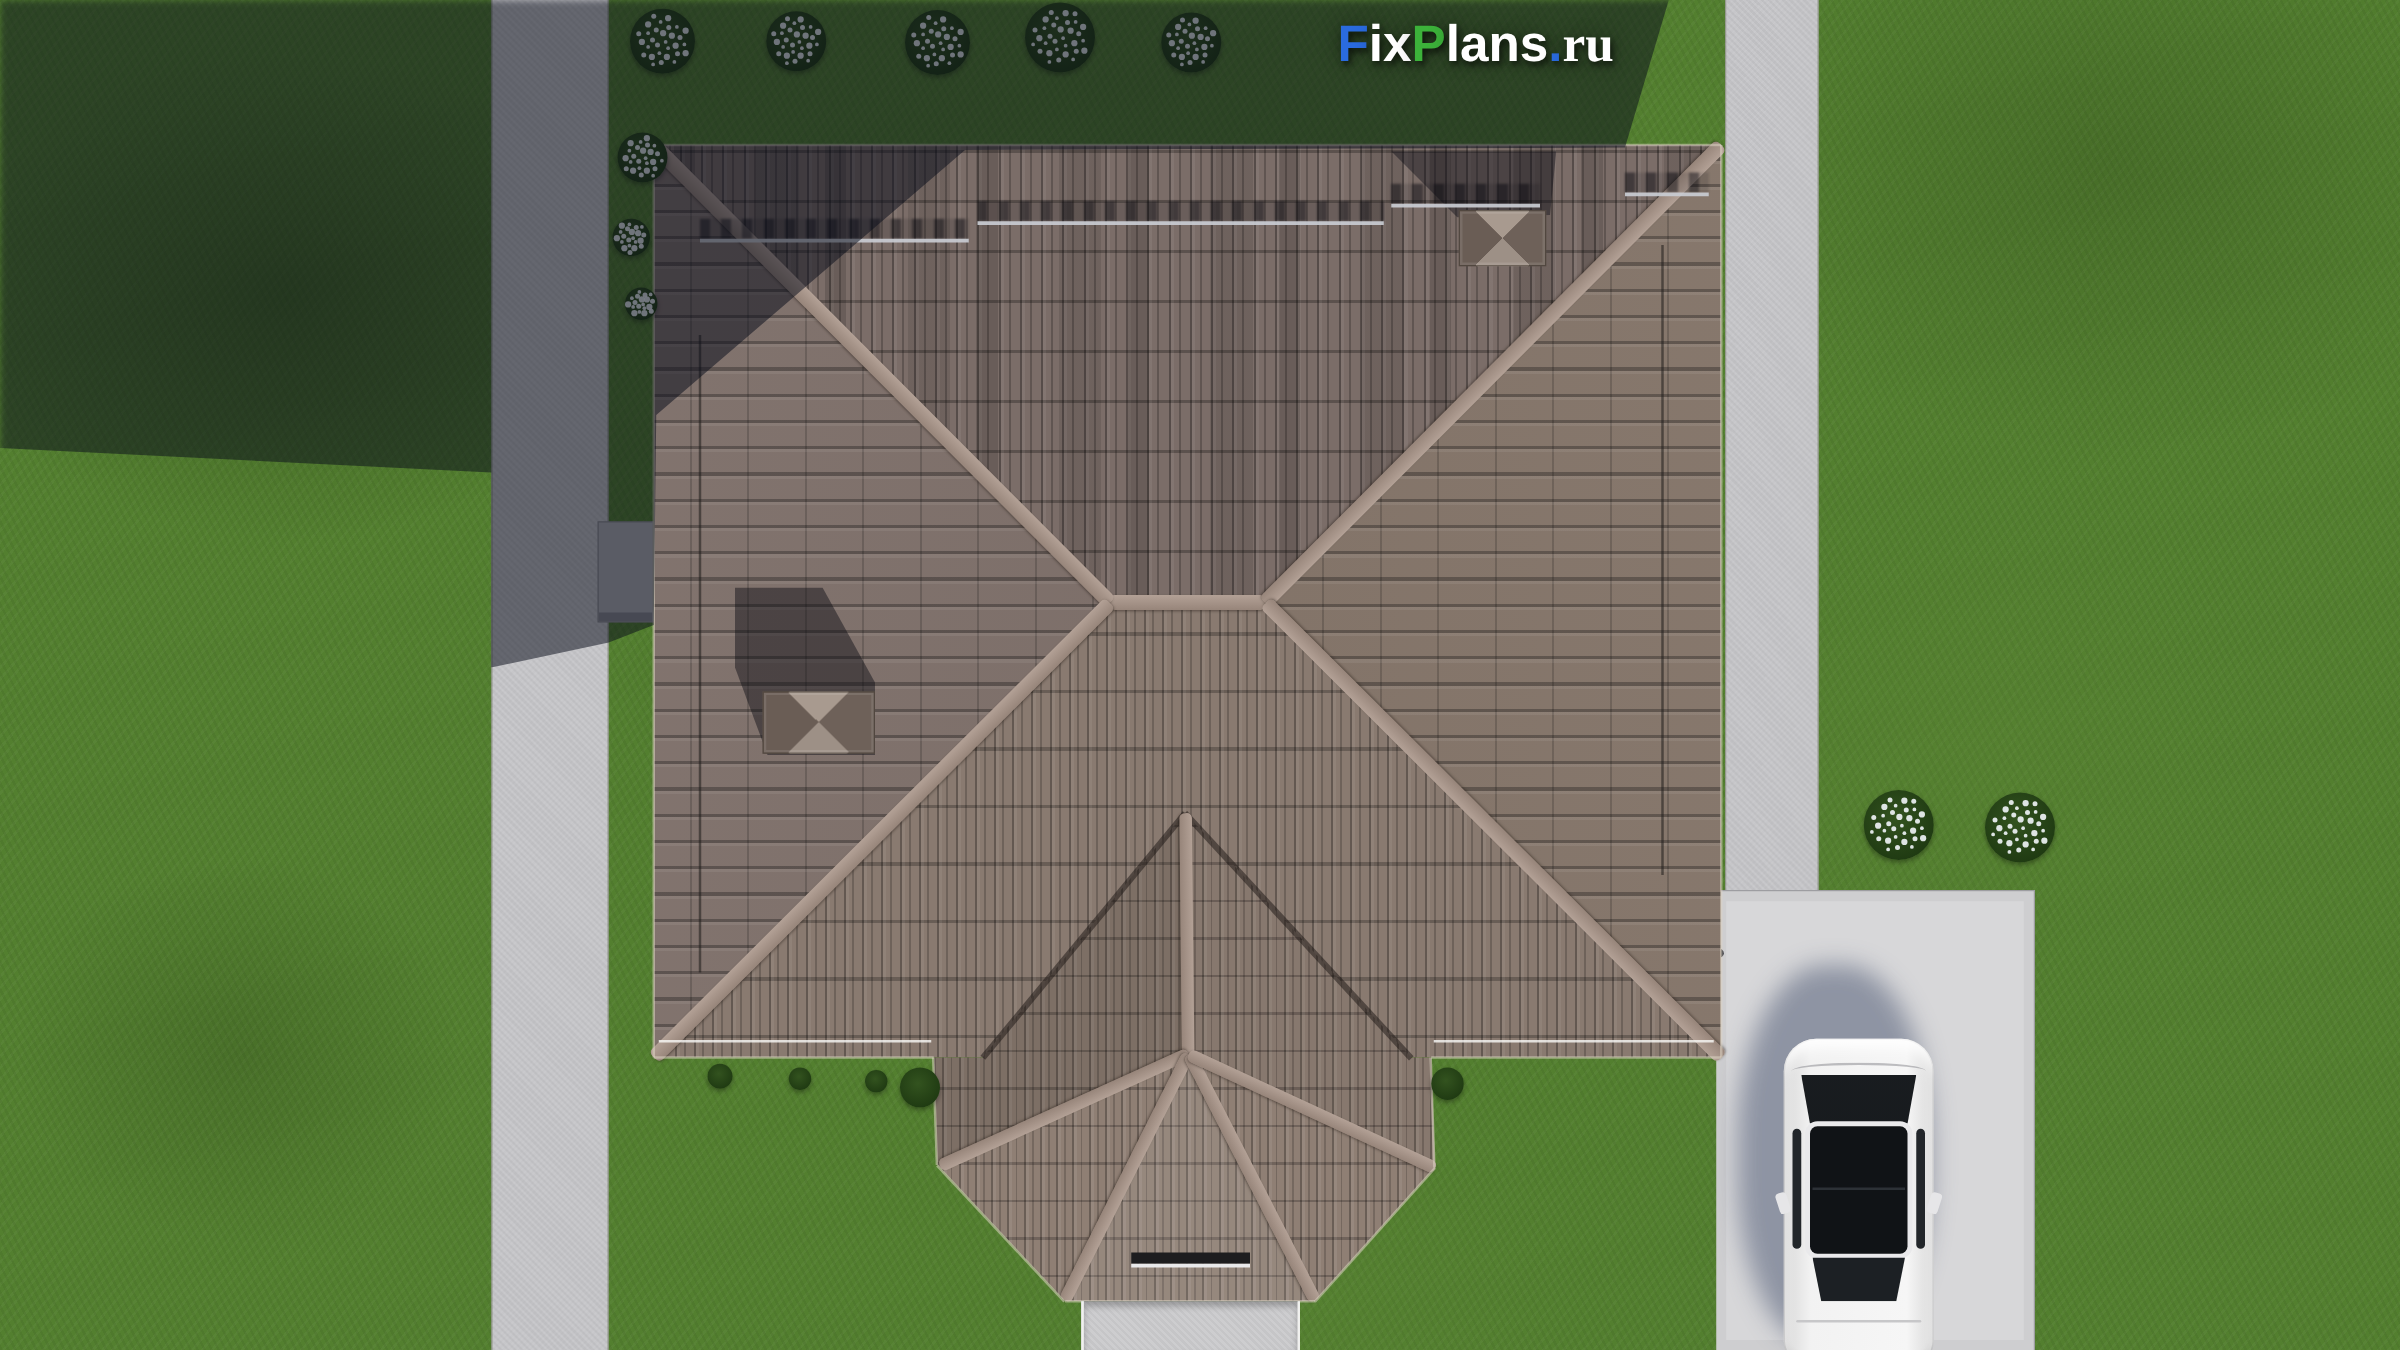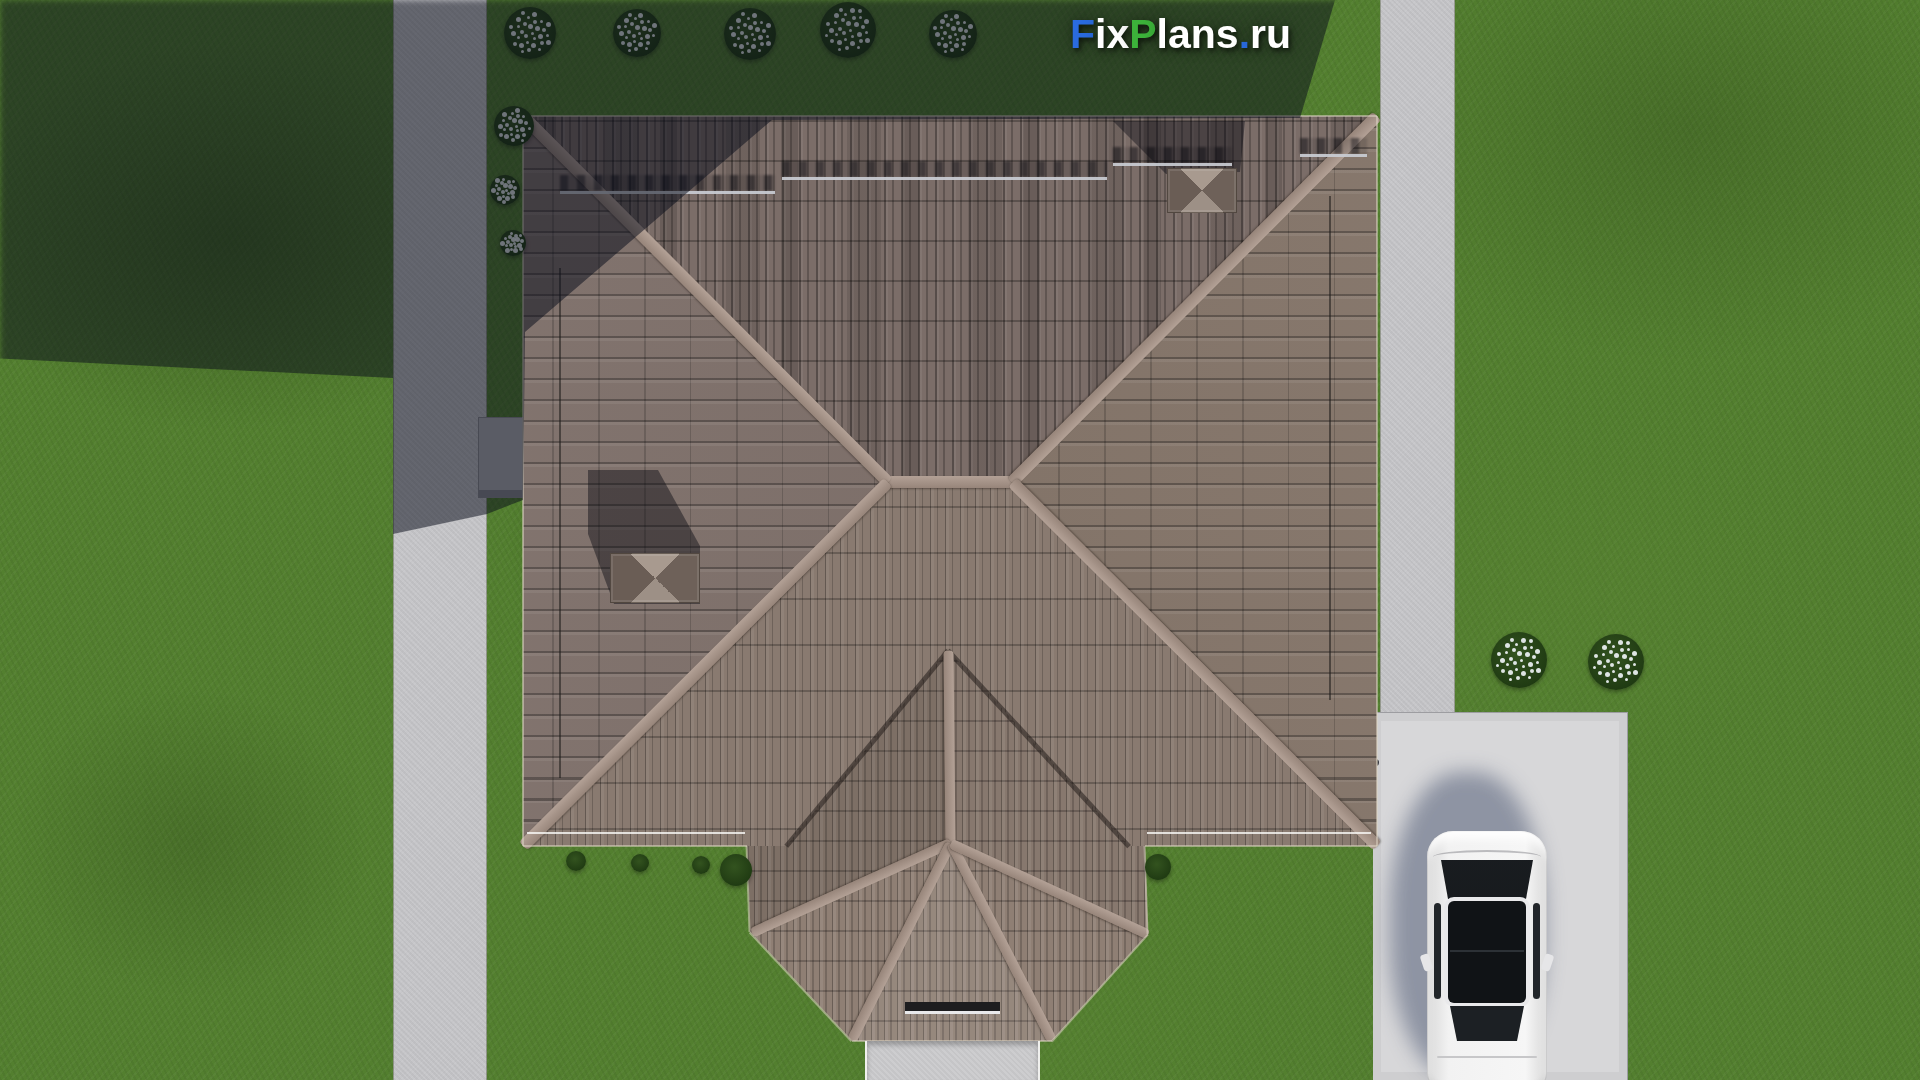--- a/index.html
+++ b/index.html
@@ -495,14 +495,14 @@
   <div id="car-roof-seam"></div>
   <div id="car-window-left"></div>
   <div id="car-window-right"></div>
   <div id="car-rear-window"></div>
   <div id="car-trunk-seam"></div>
   <div id="car-mirror-left"></div>
   <div id="car-mirror-right"></div>
 
   <div id="shadow-overlay"></div>
 
-  <div id="brand-watermark"><span style="color: rgb(42, 107, 223);">F</span><span style="color: rgb(255, 255, 255);">ix</span><span style="color: rgb(60, 178, 58);">P</span><span style="color: rgb(255, 255, 255);">lans</span><span style="color: rgb(42, 107, 223);">.</span><span style="color: rgb(255, 255, 255);">ru</span></div>
+  <div id="brand-watermark"><span style="color: rgb(42, 107, 223);">F</span><span style="color: rgb(255, 255, 255);">ix</span><span style="color: rgb(60, 178, 58);">P</span><span style="color: rgb(255, 255, 255);">lans</span><span style="color: rgb(42, 107, 223);">.</span><span style="color: rgb(255, 255, 255); font-family: Liberation Serif, serif;">ru</span></div>
 </div>
 
 </body></html>

